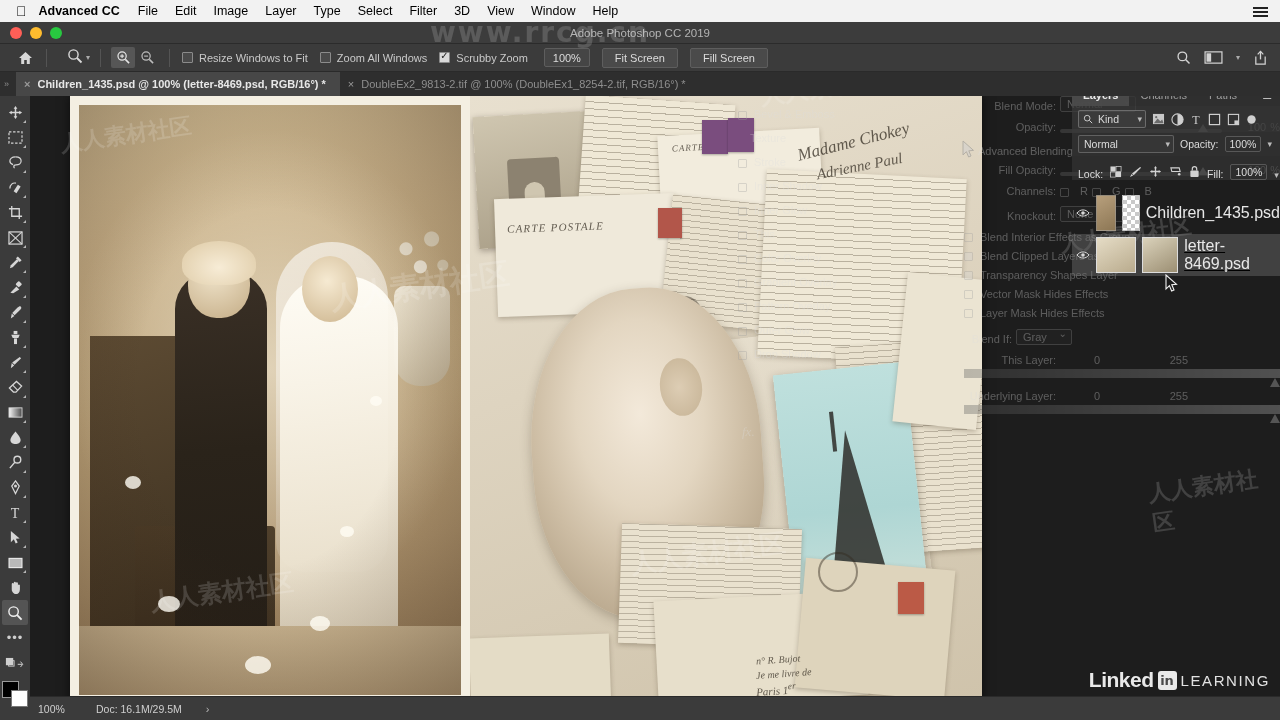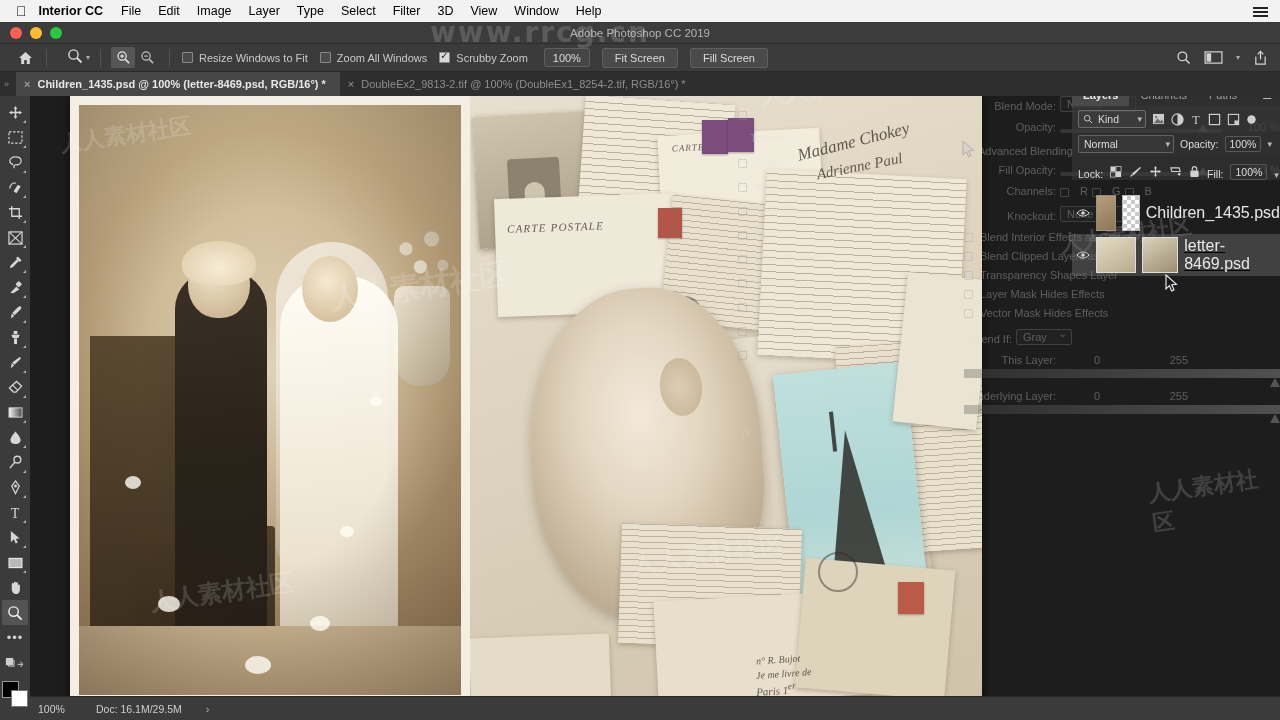--- a/index.html
+++ b/index.html
@@ -250,21 +250,21 @@
   .cursor { position:absolute; left:1165px; top:274px; z-index:70; }
   .cursor2 { position:absolute; left:962px; top:140px; z-index:25; opacity:.5;}
 </style>
 </head>
 <body>
 
 <div id="app">
 
   <div class="macbar">
     <span class="apple-logo"></span>
-    <span class="mac-app-name">Interior CC</span>
+    <span class="mac-app-name">Advanced CC</span>
     <span class="mac-menu-item">File</span>
     <span class="mac-menu-item">Edit</span>
     <span class="mac-menu-item">Image</span>
     <span class="mac-menu-item">Layer</span>
     <span class="mac-menu-item">Type</span>
     <span class="mac-menu-item">Select</span>
     <span class="mac-menu-item">Filter</span>
     <span class="mac-menu-item">3D</span>
     <span class="mac-menu-item">View</span>
     <span class="mac-menu-item">Window</span>
@@ -646,25 +646,25 @@
       <div class="ls-check-row">
           <span class="ls-cb" style="background:#d3d3d3;"></span>
           <span>Blend Clipped Layers as Group</span>
         </div>
       <div class="ls-check-row">
           <span class="ls-cb" style="background:#d3d3d3;"></span>
           <span>Transparency Shapes Layer</span>
         </div>
       <div class="ls-check-row">
           <span class="ls-cb"></span>
-          <span>Layer Mask Hides Effects</span>
+          <span>Vector Mask Hides Effects</span>
         </div>
       <div class="ls-check-row">
           <span class="ls-cb"></span>
-          <span>Vector Mask Hides Effects</span>
+          <span>Layer Mask Hides Effects</span>
         </div>
       <div class="ls-row" style="margin-top:10px;">
         <span class="lab" style="width:48px;">Blend If:</span>
         <span class="ls-drop" style="min-width:56px;">Gray</span>
       </div>
       <div class="ls-row" style="margin-bottom:2px;">
         <span class="lab">This Layer:</span>
         <span class="ls-num">0</span>
         <span class="ls-num" style="margin-left:44px;">255</span>
       </div>
@@ -824,20 +824,25 @@
             <path d="M1 1 H9.5 L13 4.5 V13 H1 Z" fill="none" stroke="#d4d4d4" stroke-width="1.2"></path>
           </svg></span>
       <span><svg width="12" height="13" viewBox="0 0 13 14">
             <path d="M2 3.5 H11 L10 13 H3 Z" fill="none" stroke="#d4d4d4" stroke-width="1.2"></path>
             <line x1="0.5" y1="3" x2="12.5" y2="3" stroke="#d4d4d4" stroke-width="1.2"></line>
             <rect x="4.5" y="0.5" width="4" height="2" fill="none" stroke="#d4d4d4" stroke-width="1"></rect>
           </svg></span>
     </div>
   </div>
 
+  <div class="llogo">
+    <span class="ll-1">Linked</span>
+    <span class="ll-in">in</span>
+    <span class="ll-2">LEARNING</span>
+  </div>
 
   <div class="statusbar">
     <span class="st-zoom">100%</span>
     <span class="st-doc">Doc: 16.1M/29.5M</span>
     <span class="st-arrow">›</span>
   </div>
 
   <div class="cursor">
     <svg width="13" height="19" viewBox="0 0 13 19">
         <path d="M1 1 L1 15 L4.4 11.6 L6.6 17 L9 16 L6.8 10.8 L11.5 10.4 Z" fill="#1a1a1a" stroke="#f2f2f2" stroke-width="1.1"></path>

